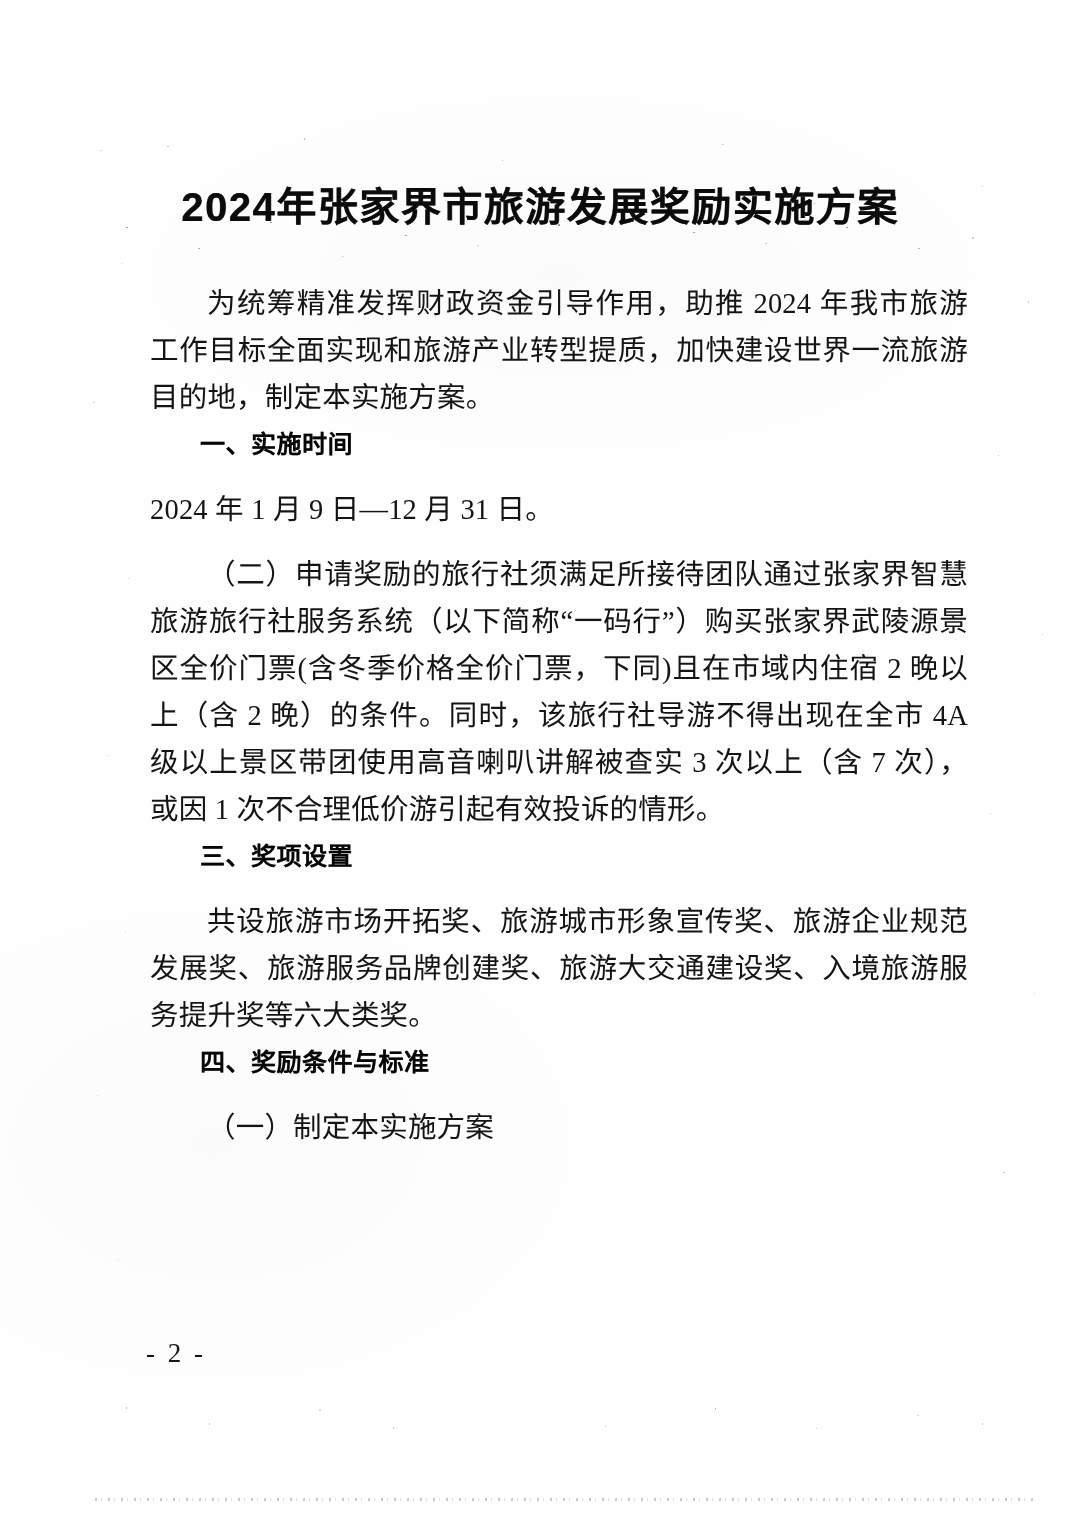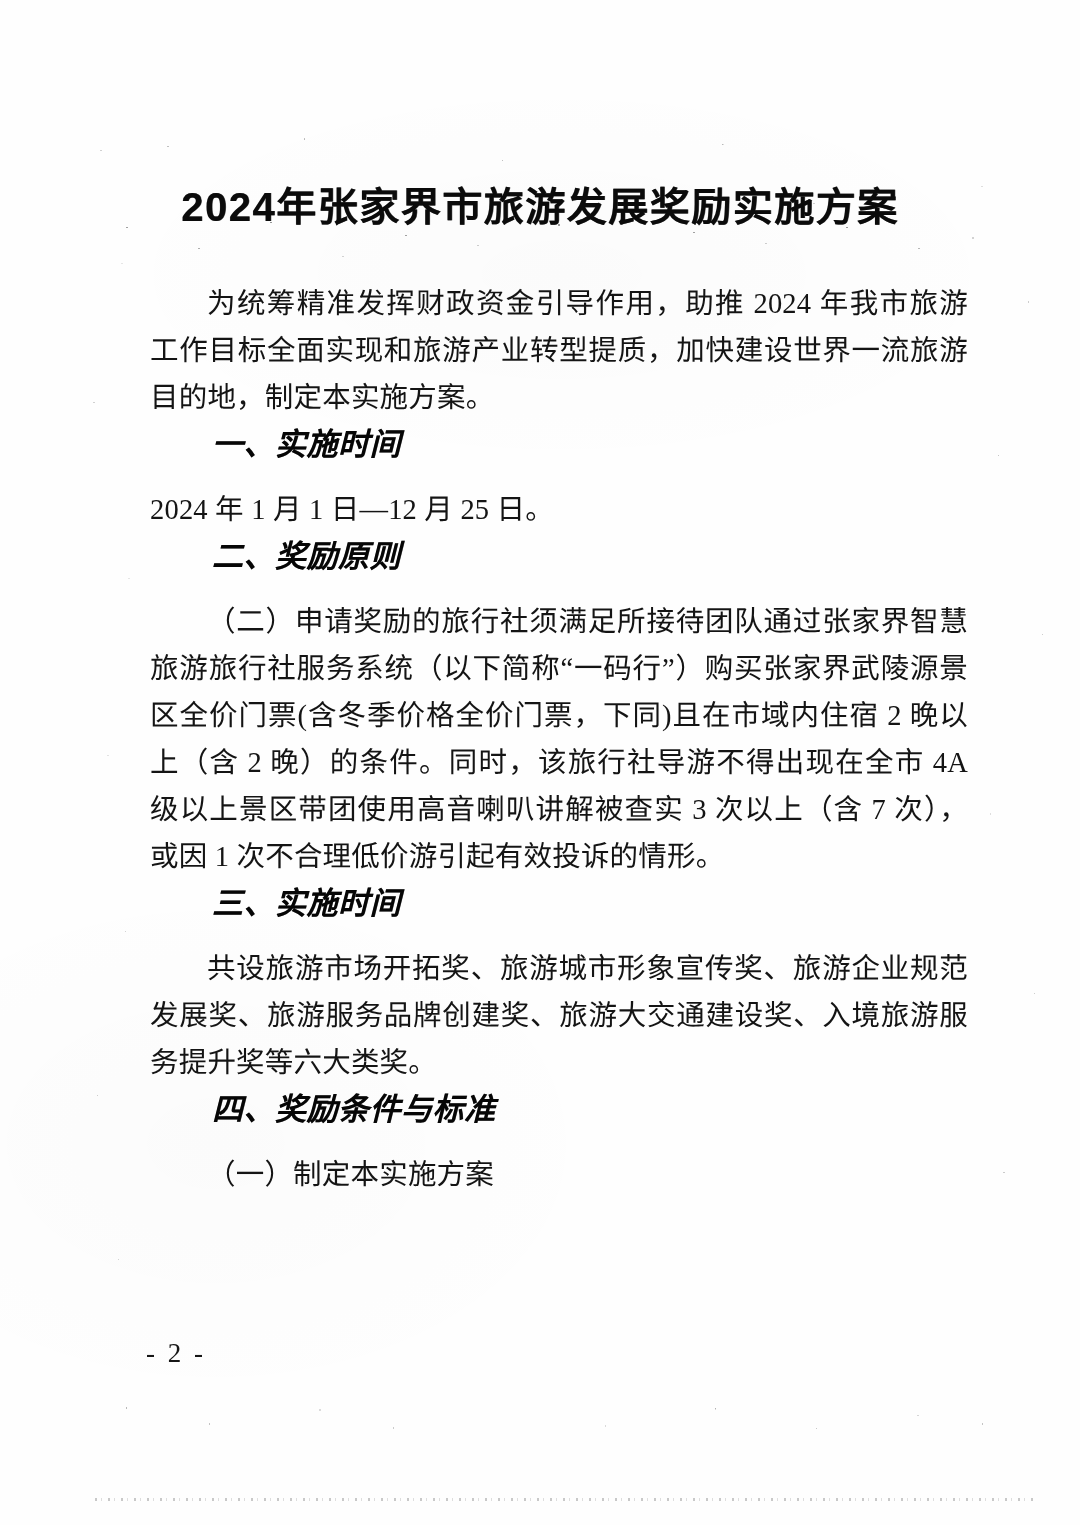--- a/index.html
+++ b/index.html
@@ -158,27 +158,26 @@
     text-justify: inter-character;
     text-indent: 2em;
     color: #141414;
     letter-spacing: 0.2px;
     margin-top: 18px;
   }
 
   p.head {
     font-family: "Liberation Sans", "DejaVu Sans", sans-serif;
     font-weight: 700;
-    font-size: 31px;
+    font-size: 25px;
     line-height: 47px;
     text-indent: 2em;
     color: #060606;
     letter-spacing: 0.5px;
     text-shadow: 0.3px 0 0 rgba(0,0,0,0.5);
-    font-style: italic;
   }
 
   p.para.nofirst {
     text-indent: 0;
   }
 
   .page-number {
     position: absolute;
     left: 146px;
     top: 1338px;
@@ -201,29 +200,28 @@
   <div class="scanline-bottom"></div>
 
   <h1 class="doc-title">2024年张家界市旅游发展奖励实施方案</h1>
 
   <div class="body-block">
 
     <p class="para">为统筹精准发挥财政资金引导作用，助推 2024 年我市旅游工作目标全面实现和旅游产业转型提质，加快建设世界一流旅游目的地，制定本实施方案。</p>
 
     <p class="head">一、实施时间</p>
 
-    <p class="para nofirst">2024 年 1 月 1 日—12 月 25 日。</p>
-
-    <p class="head">二、奖励原则</p>
+    <p class="para nofirst">2024 年 1 月 9 日—12 月 31 日。</p>
+
 
 
     <p class="para">（二）申请奖励的旅行社须满足所接待团队通过张家界智慧旅游旅行社服务系统（以下简称“一码行”）购买张家界武陵源景区全价门票(含冬季价格全价门票，下同)且在市域内住宿 2 晚以上（含 2 晚）的条件。同时，该旅行社导游不得出现在全市 4A 级以上景区带团使用高音喇叭讲解被查实 3 次以上（含 7 次），或因 1 次不合理低价游引起有效投诉的情形。</p>
 
 
-    <p class="head">三、实施时间</p>
+    <p class="head">三、奖项设置</p>
 
     <p class="para">共设旅游市场开拓奖、旅游城市形象宣传奖、旅游企业规范发展奖、旅游服务品牌创建奖、旅游大交通建设奖、入境旅游服务提升奖等六大类奖。</p>
 
     <p class="head">四、奖励条件与标准</p>
 
     <p class="para">（一）制定本实施方案</p>
 
   </div>
 
   <div class="page-number">- 2 -</div>

